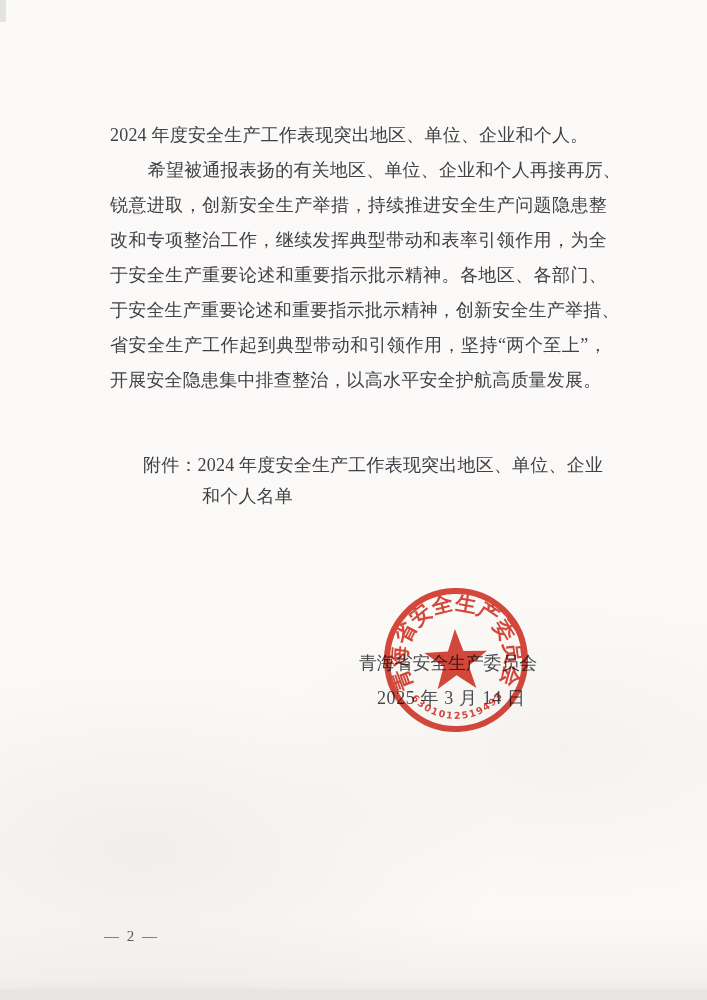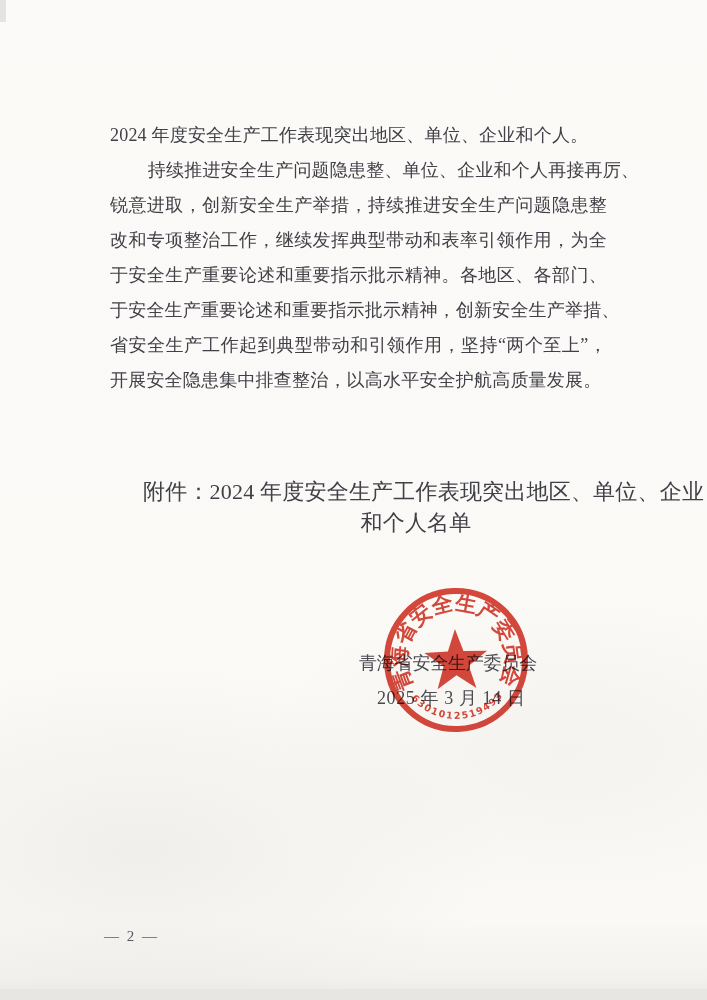--- a/index.html
+++ b/index.html
@@ -33,22 +33,22 @@
   .bodyline{
     height:35px;line-height:35px;
     white-space:nowrap;
     text-align:justify;
     text-align-last:justify;
     letter-spacing:.2px;
   }
   .bodyline.noj{text-align-last:left;}
   .bodyline.ind{text-indent:2.1em;}
   .attachment{
-    position:absolute;left:110px;top:476px;width:520px;
-    font-size:22px;color:#404047;text-align:center;
+    position:absolute;left:110px;top:450px;width:520px;
+    font-size:18px;color:#404047;
   }
   .attline{height:31px;line-height:31px;white-space:nowrap;letter-spacing:.2px;}
   .attline.first{text-indent:33px;}
   .attline.cont{text-indent:92px;}
   .signature-org{
     position:absolute;left:359px;top:651px;
     font-size:18px;line-height:24px;letter-spacing:-0.2px;color:#4a4a50;
     white-space:nowrap;
   }
   .signature-date{
@@ -68,21 +68,21 @@
 </style>
 </head>
 <body>
 
 <div class="page">
 
   <div class="scan-notch"></div>
 
   <div class="body-text">
     <div class="bodyline noj">2024 年度安全生产工作表现突出地区、单位、企业和个人。</div>
-    <div class="bodyline ind">持续推进安全生产问题隐患整、单位、企业和个人再接再厉、</div>
+    <div class="bodyline ind">希望被通报表扬的有关地区、单位、企业和个人再接再厉、</div>
     <div class="bodyline">锐意进取，创新安全生产举措，持续推进安全生产问题隐患整</div>
     <div class="bodyline">改和专项整治工作，继续发挥典型带动和表率引领作用，为全</div>
     <div class="bodyline">于安全生产重要论述和重要指示批示精神。各地区、各部门、</div>
     <div class="bodyline">于安全生产重要论述和重要指示批示精神，创新安全生产举措、</div>
     <div class="bodyline">省安全生产工作起到典型带动和引领作用，坚持“两个至上”，</div>
     <div class="bodyline noj">开展安全隐患集中排查整治，以高水平安全护航高质量发展。</div>
   </div>
 
   <div class="attachment">
     <div class="attline first">附件：2024 年度安全生产工作表现突出地区、单位、企业</div>

